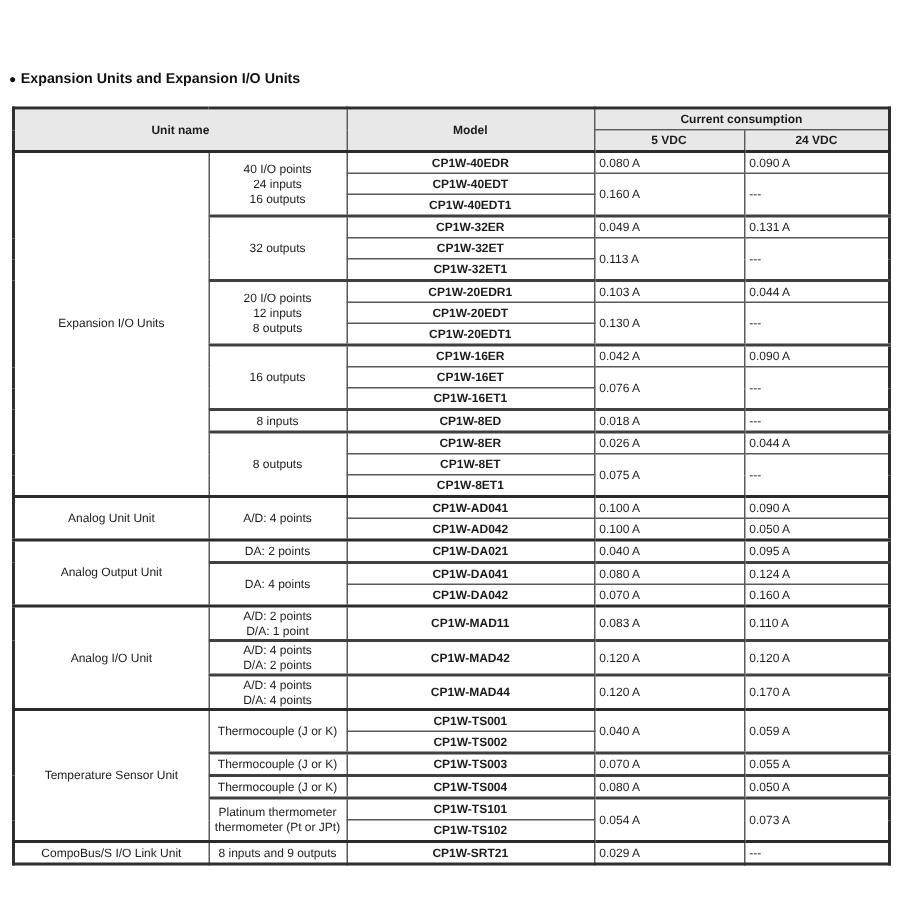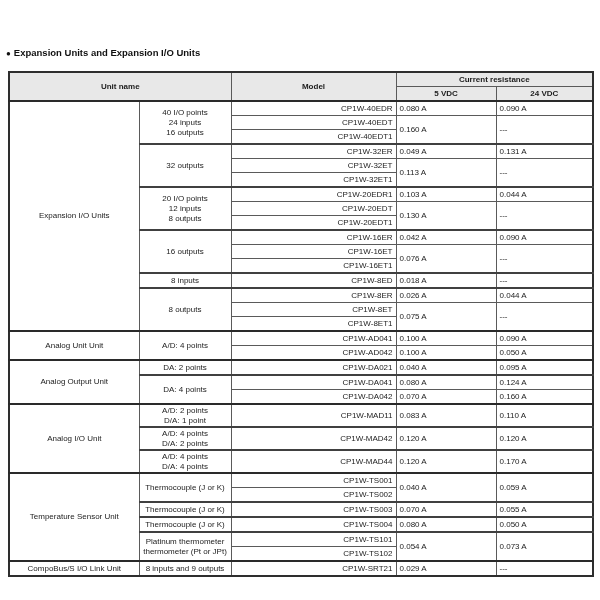--- a/index.html
+++ b/index.html
@@ -34,21 +34,21 @@
     font-weight: bold;
     text-align: center;
     height: 13px;
     line-height: 10px;
   }
   .spec-table tbody td { height: 13px; line-height: 10px; }
   .spec-table tbody tr.tall td { height: 21px; }
   .cell-unit, .cell-spec {
     text-align: center; vertical-align: middle; padding-left: 4px;
   }
-  .cell-model { font-weight: normal; text-align: right; vertical-align: middle; }
+  .cell-model { font-weight: bold; text-align: center; vertical-align: middle; }
   .cell-v5, .cell-v24 { vertical-align: middle; }
   tr.unit-start td { border-top: 2px solid #2a2a2a; }
   tr.spec-start td { border-top: 2px solid #404040; }
   tr.model-cont td { border-top: 1px solid #9b9b9b; }
 </style>
 </head>
 <body>
 
 <div class="page">
   <div class="section-title">
@@ -60,21 +60,21 @@
       <col style="width:130px">
         <col style="width:92px">
         <col style="width:165px">
         <col style="width:100px">
         <col style="width:97px">
     </colgroup>
     <thead>
       <tr>
         <th colspan="2" rowspan="2">Unit name</th>
         <th rowspan="2">Model</th>
-        <th colspan="2">Current resistance</th>
+        <th colspan="2">Current consumption</th>
       </tr>
       <tr>
         <th>5 VDC</th>
         <th>24 VDC</th>
       </tr>
     </thead>
     <tbody>
         <tr class="unit-start">
           <td class="cell-unit" rowspan="16">Expansion I/O Units</td>
           <td class="cell-spec" rowspan="3">

